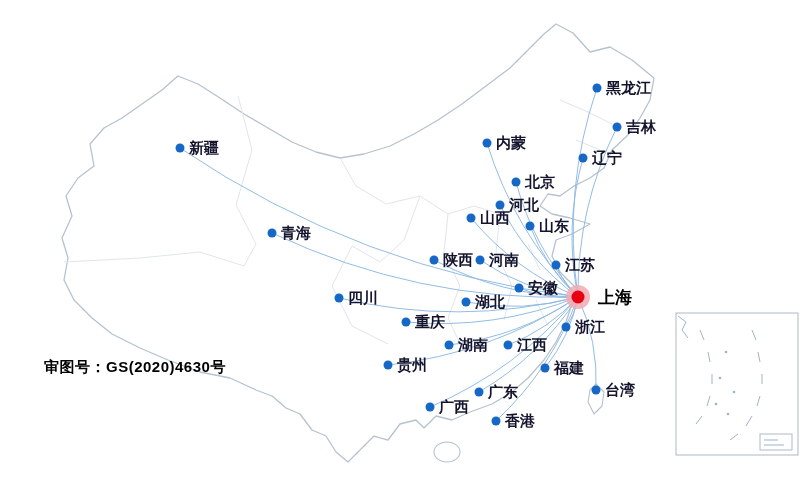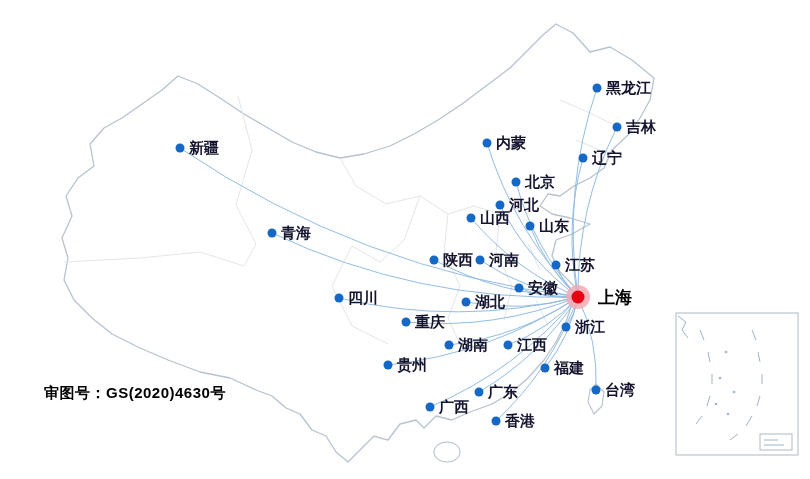--- a/index.html
+++ b/index.html
@@ -7,21 +7,21 @@
     --inner:#e0e6ec;
     --line:#8cb8e2;
     --dot:#1668c7;
     --label:#14142e;
     --inset-border:#aeb9c6;
     --inset-marks:#9fb3c8;
   }
   html,body{margin:0;padding:0;background:#ffffff;}
   body{font-family:"Liberation Sans","DejaVu Sans",sans-serif;}
   .stage{position:relative;width:810px;height:479px;background:#fff;overflow:hidden;}
-  .caption{position:absolute;left:44px;top:384px;font-size:15px;font-weight:700;color:#000;letter-spacing:.5px;}
+  .caption{position:absolute;left:44px;top:358px;font-size:15px;font-weight:700;color:#000;letter-spacing:.5px;}
   svg{position:absolute;left:0;top:0;}
   .outline{fill:#ffffff;stroke:var(--border);stroke-width:1.3;stroke-linejoin:round;}
   .island{fill:#ffffff;stroke:var(--border);stroke-width:1.1;stroke-linejoin:round;}
   .inner{fill:none;stroke:var(--inner);stroke-width:1;stroke-linejoin:round;}
   .flight{fill:none;stroke:var(--line);stroke-width:1;opacity:.95;}
   .inset{fill:#ffffff;stroke:var(--inset-border);stroke-width:1;}
   .inset-marks{fill:none;stroke:var(--inset-marks);stroke-width:1;}
   .inset-dot{fill:var(--inset-marks);}
   text.prov{font-size:15px;font-weight:700;fill:var(--label);}
   text.hub{font-size:17px;font-weight:800;fill:#000000;}

